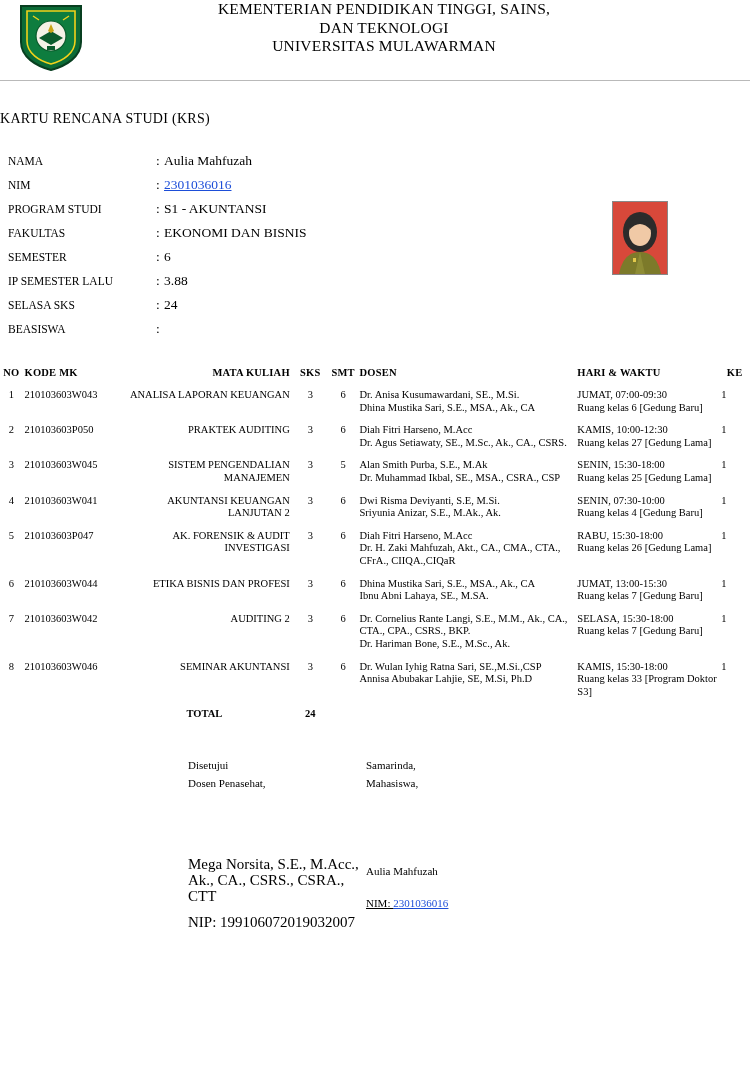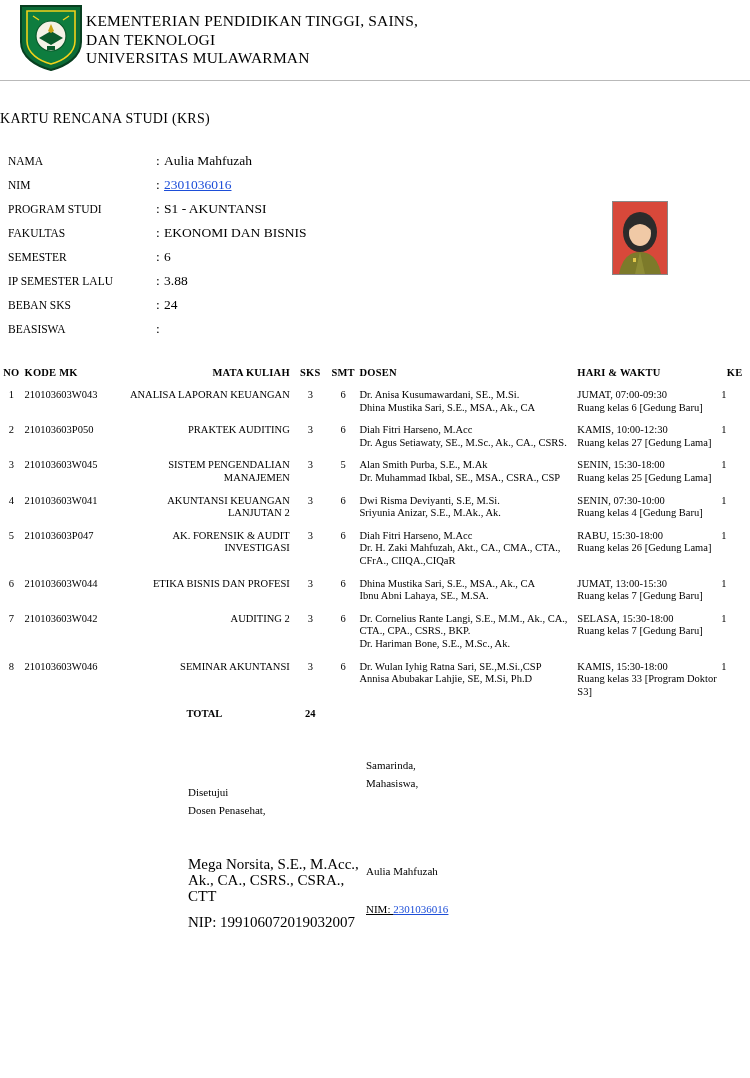--- a/index.html
+++ b/index.html
@@ -32,22 +32,23 @@
     width: 70px;
     height: 70px;
     margin-top: 2px;
     margin-left: 8px;
     flex: 0 0 70px;
     position: relative;
   }
   .logo svg { display: block; }
   .header-text {
     flex: 1;
+    text-align: center;
     padding-right: 60px;
-    padding-top: 12px;
+    padding-top: 0px;
   }
   .header-text div {
     font-family: "Liberation Serif", serif;
     font-size: 15.5px;
     line-height: 18.5px;
     letter-spacing: 0.2px;
   }
   .hline {
     border-top: 1px solid #b9b9b9;
     margin: 2px 0 0 0;
@@ -140,21 +141,20 @@
     position: relative;
     height: 180px;
     font-size: 11px;
   }
   .sign-left {
     position: absolute;
     left: 188px;
     top: 0;
     width: 175px;
     line-height: 18px;
-    margin-top: 27px;
   }
   .sign-right {
     position: absolute;
     left: 366px;
     top: 0;
     width: 200px;
     line-height: 18px;
   }
   .sign-left-name {
     position: absolute;
@@ -166,21 +166,21 @@
   }
   .sign-right-name {
     position: absolute;
     left: 366px;
     top: 107px;
     width: 200px;
     line-height: 16px;
     font-size: 11px;
   }
   .nip { margin-top: 10px; }
-  .nim-line { margin-top: 22px; text-decoration: underline; }
+  .nim-line { margin-top: 16px; text-decoration: underline; }
 </style>
 </head>
 <body>
 
 <div class="page">
 
   <div class="header">
     <div class="logo">
       <svg width="70" height="70" viewBox="0 0 70 70" xmlns="http://www.w3.org/2000/svg">
         <path d="M5 4 H65 V40 C65 55 50 64 35 68 C20 64 5 55 5 40 Z" fill="#0b6b36" stroke="#083f20" stroke-width="2"></path>
@@ -227,21 +227,21 @@
       <span class="id-label">SEMESTER</span>
       <span class="id-colon">:</span>
       <span class="id-value">6</span>
     </div>
     <div class="id-row">
       <span class="id-label">IP SEMESTER LALU</span>
       <span class="id-colon">:</span>
       <span class="id-value">3.88</span>
     </div>
     <div class="id-row">
-      <span class="id-label">BEBAN SKS</span>
+      <span class="id-label">SELASA SKS</span>
       <span class="id-colon">:</span>
       <span class="id-value">24</span>
     </div>
     <div class="id-row">
       <span class="id-label">BEASISWA</span>
       <span class="id-colon">:</span>
       <span class="id-value"></span>
     </div>
 
     <div class="photo">

